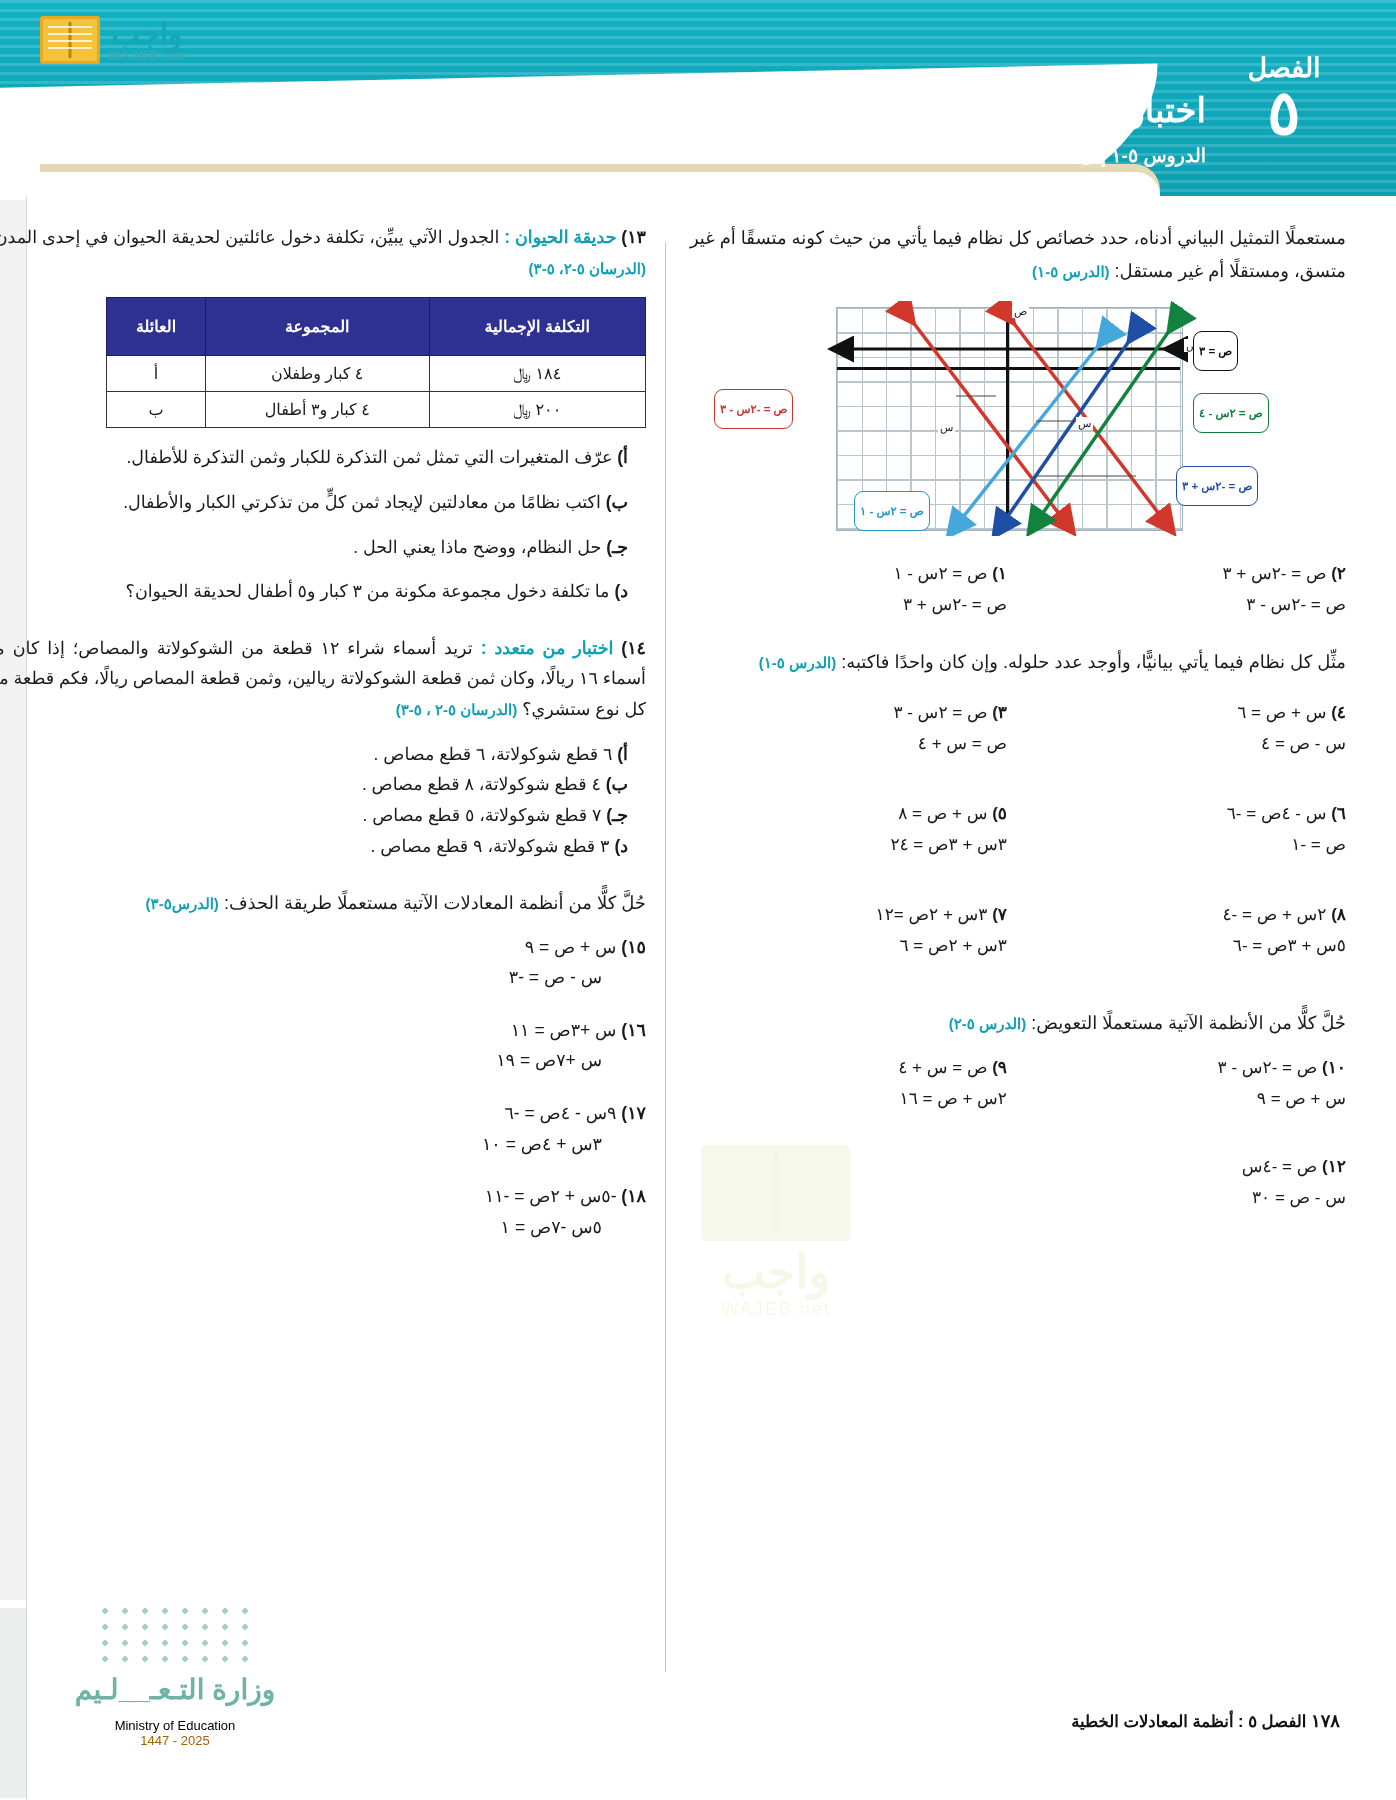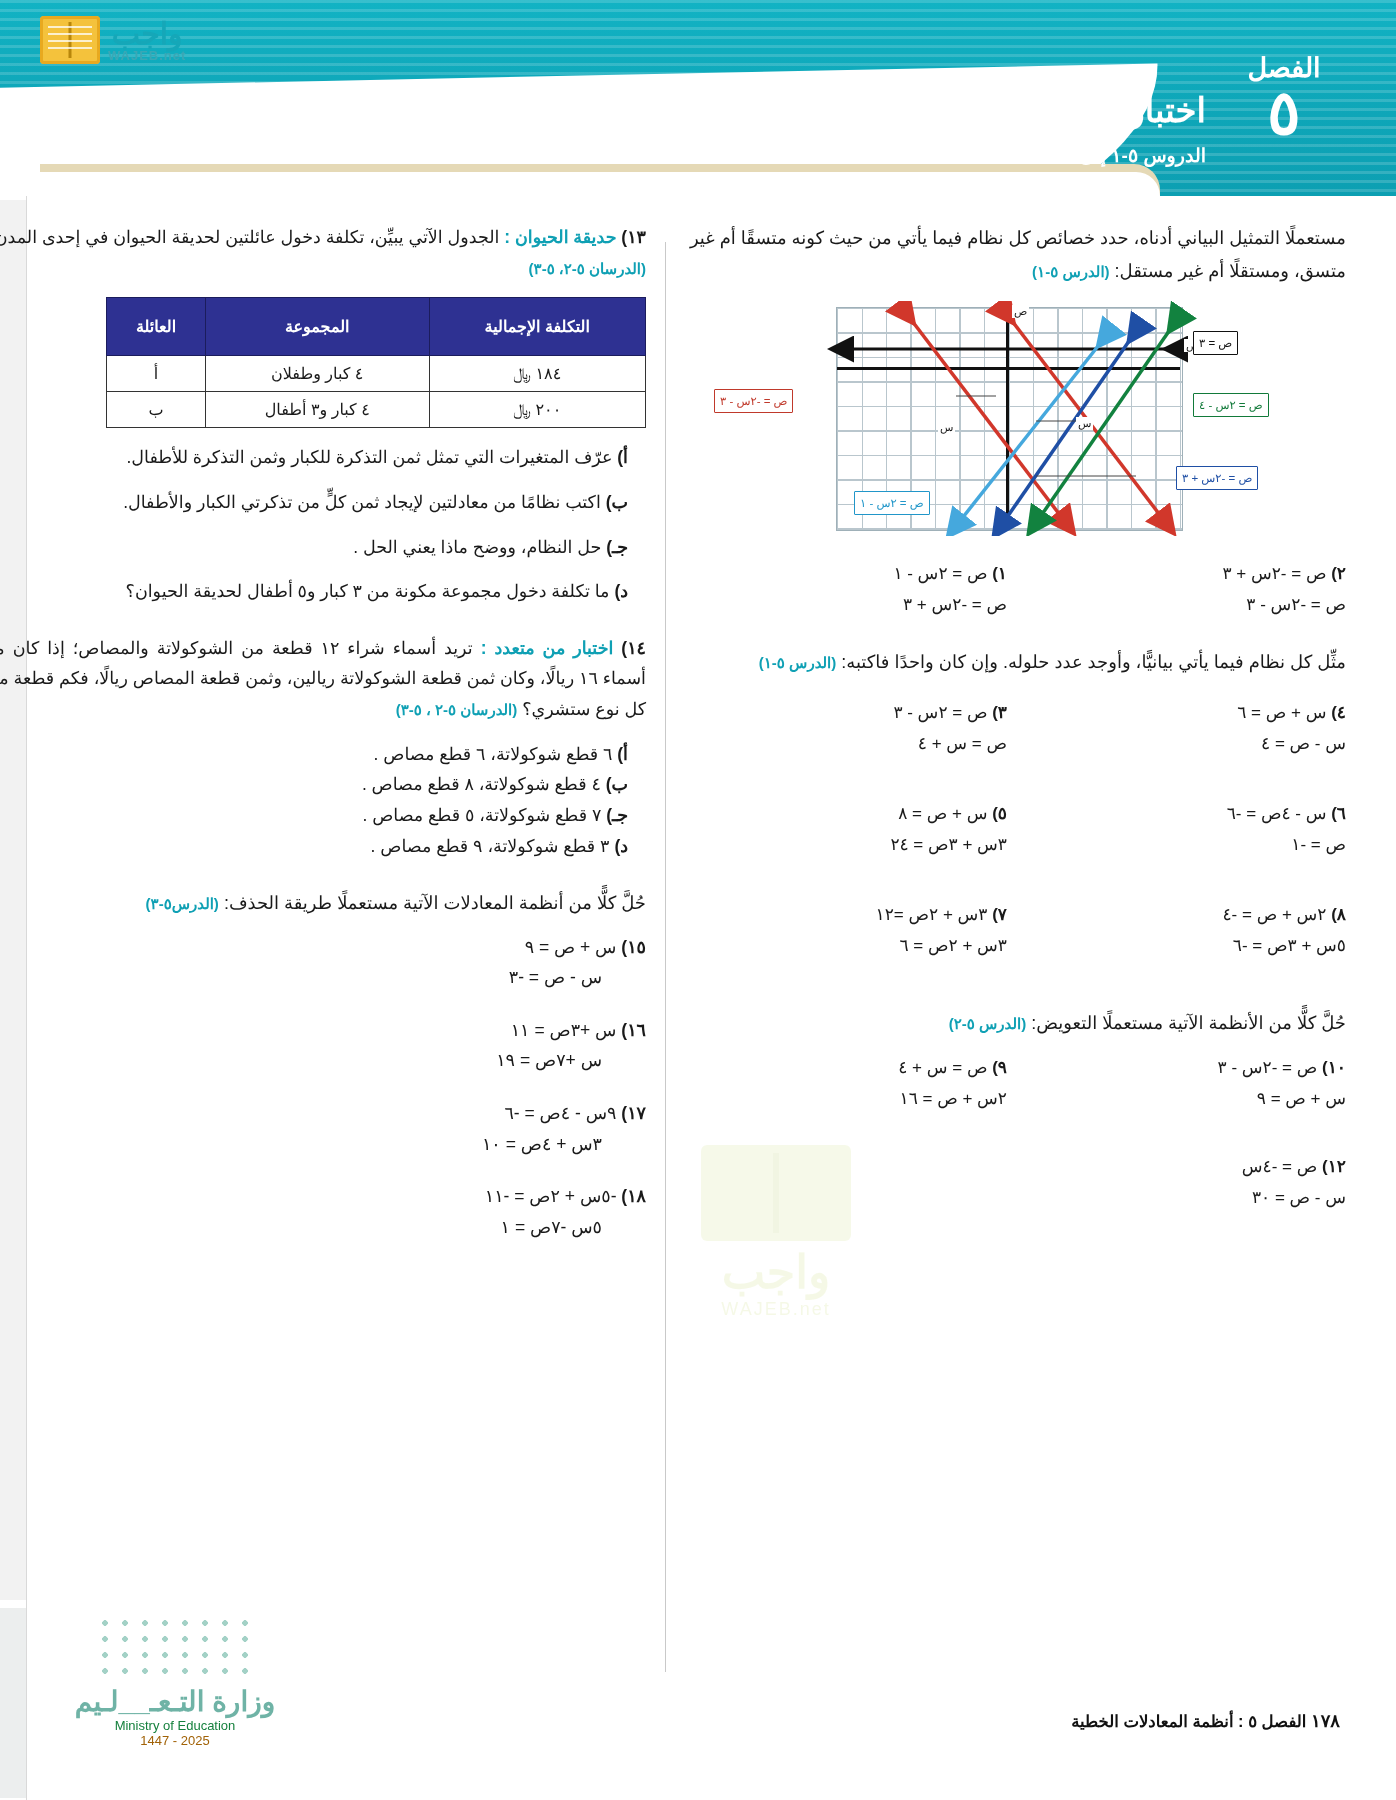--- a/index.html
+++ b/index.html
@@ -94,22 +94,22 @@
     background:
       repeating-linear-gradient(90deg,#b9c6cd 0 1px,transparent 1px 24.5px),
       repeating-linear-gradient(180deg,#b9c6cd 0 1px,transparent 1px 24.5px),
       #ffffff;
     border:1px solid #9fb0b8;
   }
   .axis-h{position:absolute;left:131px;top:66px;width:343px;height:3px;background:#111;}
   .axis-v{position:absolute;left:300px;top:7px;width:3px;height:220px;background:#111;}
   .lbl{position:absolute;font-size:11px;background:#fff;padding:0 2px;}
   .callout{
-    position:absolute;font-size:11.5px;font-weight:normal;background:#fff;
-    border:1px solid #555;border-radius:1px;padding:4px 5px;white-space:nowrap;direction:rtl;
+    position:absolute;font-size:11.5px;font-weight:bold;background:#fff;
+    border:1px solid #555;border-radius:9px;padding:12px 5px;white-space:nowrap;direction:rtl;
   }
   .callout.red{color:#c0392b;border-color:#c0392b;}
   .callout.green{color:#127a3a;border-color:#127a3a;}
   .callout.blue{color:#1f4fa5;border-color:#1f4fa5;}
   .callout.cyan{color:#2196c9;border-color:#2196c9;}
   .callout.dark{color:#111;border-color:#111;}
   
   .opt-grid{display:flex;justify-content:space-between;gap:18px;margin:6px 0 6px 0;}
   .opt{font-size:17px;line-height:1.85;text-align:right;flex:1;}
   
@@ -126,21 +126,21 @@
   .footer-left{
     position:absolute;left:60px;bottom:52px;width:230px;text-align:center;color:#7aa8a0;
   }
   .moe-dots{
     width:160px;height:64px;margin:0 auto 6px auto;
     background:
       radial-gradient(circle, #9ecfc3 2.6px, transparent 3px) 0 0/20px 16px;
     opacity:.95;
   }
   .moe-ar{font-size:28px;color:#6fb3a6;font-weight:bold;letter-spacing:2px;}
-  .moe-en{font-size:13px;color:#15803d;margin-top:0;}
+  .moe-en{font-size:13px;color:#000000;margin-top:12px;}
   .moe-yr{font-size:13px;color:#a16207;}
   .footer-right{
     position:absolute;right:30px;bottom:68px;font-size:16.5px;font-weight:bold;color:#111;
   }
   .footer-right .pg{margin-right:26px;font-size:18px;}
   
   .watermark{
     position:absolute;left:600px;top:930px;width:300px;height:180px;opacity:.18;
     display:flex;flex-direction:column;align-items:center;justify-content:center;pointer-events:none;
   }

